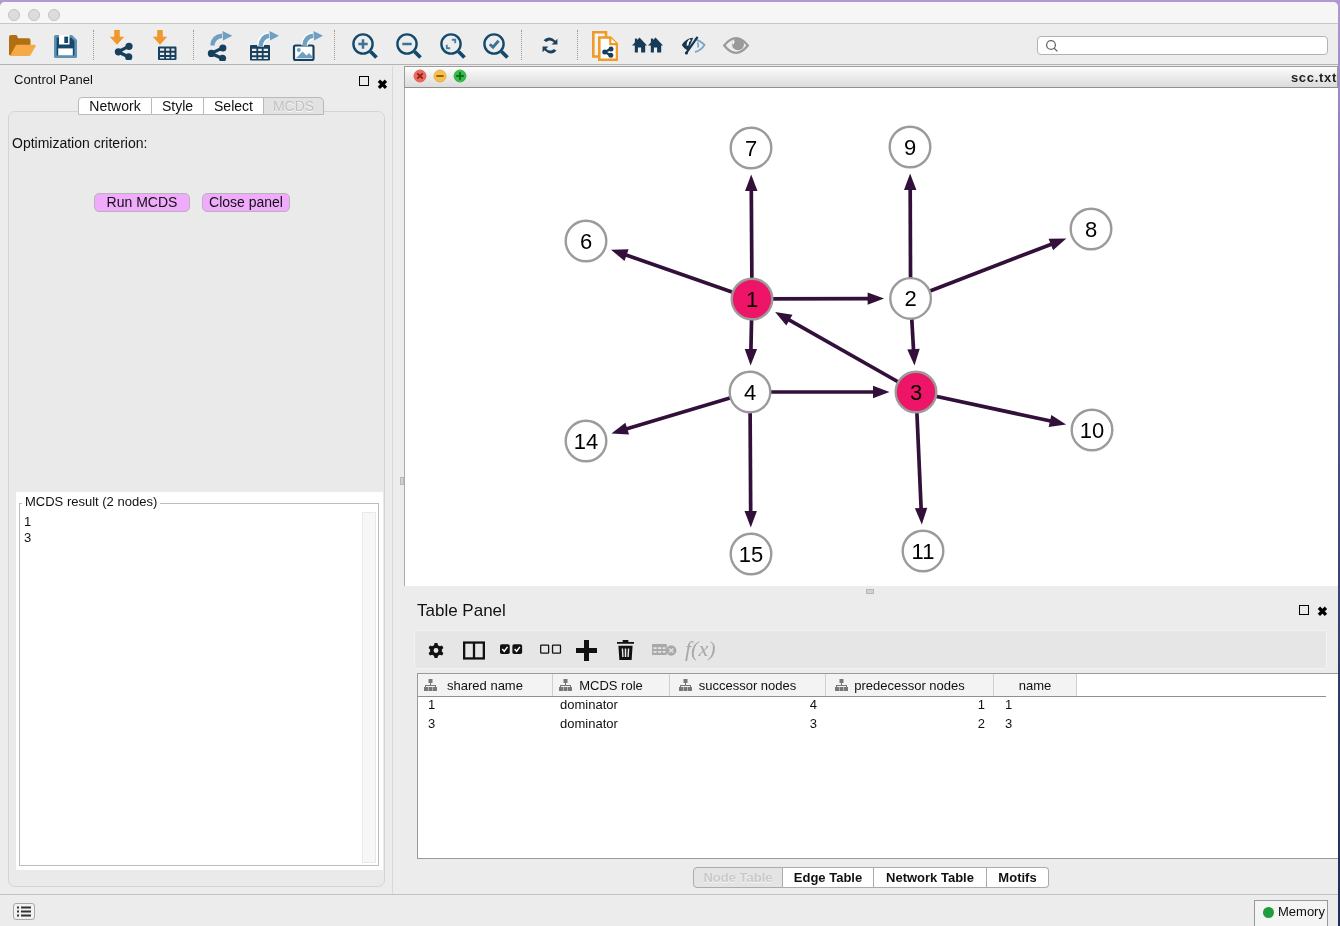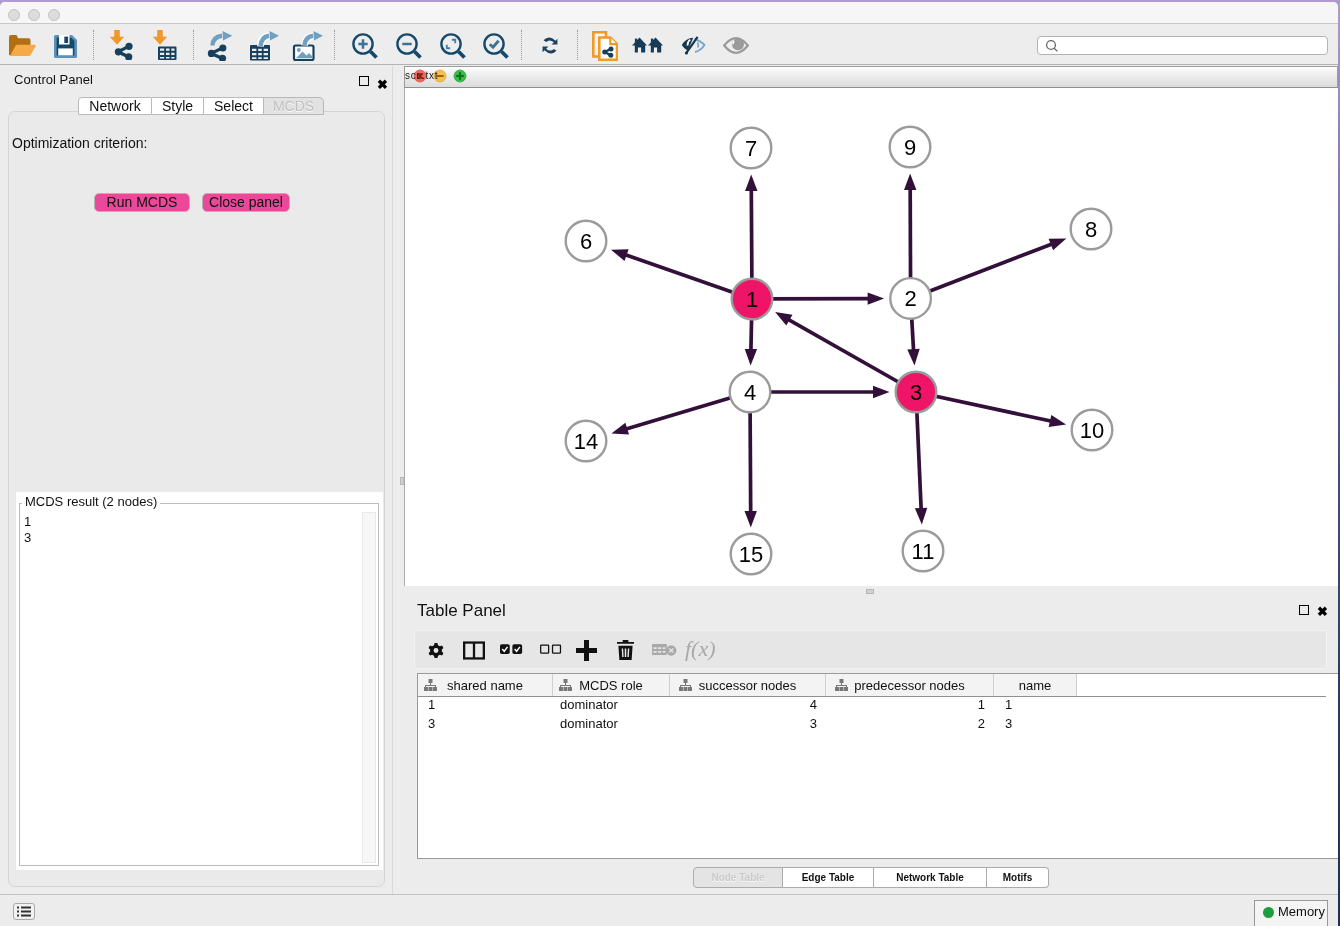--- a/index.html
+++ b/index.html
@@ -12,42 +12,42 @@
 .tsep{position:absolute;top:5px;height:30px;width:0;border-left:1px dotted #999}
 #searchbox{position:absolute;left:1037px;top:11px;width:291px;height:19px;background:#fff;border:1px solid #b2b2b2;border-radius:4px}
 
 #cp{position:absolute;left:0;top:64px;width:392px;height:828px;background:#ececec}
 #cphead{position:absolute;left:14px;top:6px;font-size:13px;color:#111}
 .panico{position:absolute;top:11px;font-weight:bold;color:#000;font-size:12px}
 #cpinner{position:absolute;left:8px;top:45px;width:377px;height:776px;background:#eaeaea;border:1px solid #d4d4d4;border-radius:7px}
 .tab{position:absolute;top:31px;height:18px;background:#fff;border:1px solid #b9b9b9;font-size:14px;color:#111;text-align:center;line-height:17px}
 #optlab{position:absolute;left:12px;top:69px;width:392px;text-align:left;font-size:14px;color:#111}
 #dropdown{position:absolute;left:44px;top:95px;width:310px;height:19px;background:#fff;border:1px solid #b5b5b5;border-radius:8px;font-size:14px;color:#111;line-height:17px;padding-left:13px}
-.btn{position:absolute;top:127px;height:19px;background:#ec4899;border:1px solid #b5b5b5;border-radius:5px;font-size:14px;color:#111;text-align:center;line-height:17px}
+.btn{position:absolute;top:127px;height:19px;background:#f0abfc;border:1px solid #b5b5b5;border-radius:5px;font-size:14px;color:#111;text-align:center;line-height:17px}
 #fs{position:absolute;left:16px;top:426px;width:367px;height:378px;background:#fff}
 #fsb{position:absolute;left:3px;top:11px;width:360px;height:363px;border:1px solid #bcbcbc}
 #fstrack{position:absolute;right:2px;top:8px;bottom:2px;width:14px;background:#f7f7f7;border:1px solid #e9e9e9}
 #fslegend{position:absolute;left:6px;top:2px;background:#fff;padding:0 3px;font-size:13px;color:#111;z-index:2}
 
 #vsplit{position:absolute;left:392px;top:64px;width:13px;height:828px;background:#ececec;border-left:1px solid #d8d8d8}
 #vhandle{position:absolute;left:400px;top:475px;width:4px;height:8px;background:#d2d2d2;border:1px solid #b8b8b8}
 #hsplit{position:absolute;left:405px;top:584px;width:933px;height:13px;background:#ececec}
 #hhandle{position:absolute;left:866px;top:587px;width:8px;height:5px;background:#d2d2d2;border:1px solid #b8b8b8}
 
 #nettitle{position:absolute;left:404px;top:64px;width:934px;height:22px;background:linear-gradient(180deg,#fdfdfd,#e9e9e9 55%,#dcdcdc);border:1px solid #9c9c9c;border-bottom:1px solid #8f8f8f}
-#nettext{position:absolute;left:0;top:3px;width:932px;text-align:left;font-size:10px;font-weight:normal;letter-spacing:0.7px;color:#222}
+#nettext{position:absolute;left:0;top:3px;width:932px;text-align:right;font-size:13px;font-weight:bold;letter-spacing:0.7px;color:#222}
 #canvas{position:absolute;left:404px;top:86px;width:934px;height:498px;background:#fff;border-left:1px solid #aaa}
 
 #tp{position:absolute;left:405px;top:597px;width:933px;height:294px;background:#ececec}
 #tphead{position:absolute;left:12px;top:2px;font-size:17px;color:#111}
 #tptoolbar{position:absolute;left:9px;top:31px;width:913px;height:39px;background:#e6e6e6;border:1px solid #f2f2f2;border-radius:2px}
 #tbl{position:absolute;left:12px;top:74px;width:961px;height:186px;background:#fff;border:1px solid #9a9a9a}
 .th{position:absolute;top:0;height:23px;background:#f3f3f3;border-right:1px solid #cfcfcf;border-bottom:1px solid #8f8f8f;font-size:13px;color:#111;text-align:center;line-height:23px}
 .td{position:absolute;font-size:13px;color:#111;height:19px;line-height:19px}
-.btab{position:absolute;top:268px;height:21px;background:#fff;border:1px solid #ababab;font-size:10px;font-weight:bold;color:#111;text-align:center;line-height:20px}
+.btab{position:absolute;top:268px;height:21px;background:#fff;border:1px solid #ababab;font-size:13px;font-weight:bold;color:#111;text-align:center;line-height:20px}
 
 #status{position:absolute;left:0;top:892px;width:1338px;height:32px;background:#ececec;border-top:1px solid #c3c3c3}
 #listbtn{position:absolute;left:13px;top:8px;width:22px;height:17px;background:#f2f2f2;border:1px solid #a8a8a8;border-radius:3px}
 #membtn{position:absolute;left:1254px;top:5px;width:74px;height:30px;background:#f4f4f4;border:1px solid #989898;font-size:13px;color:#111;line-height:21px}
 </style></head><body>
 <div id="win">
   <div id="titlebar">
     <div class="tl" style="left:8px"></div>
       <div class="tl" style="left:28px"></div>
       <div class="tl" style="left:48px"></div>

